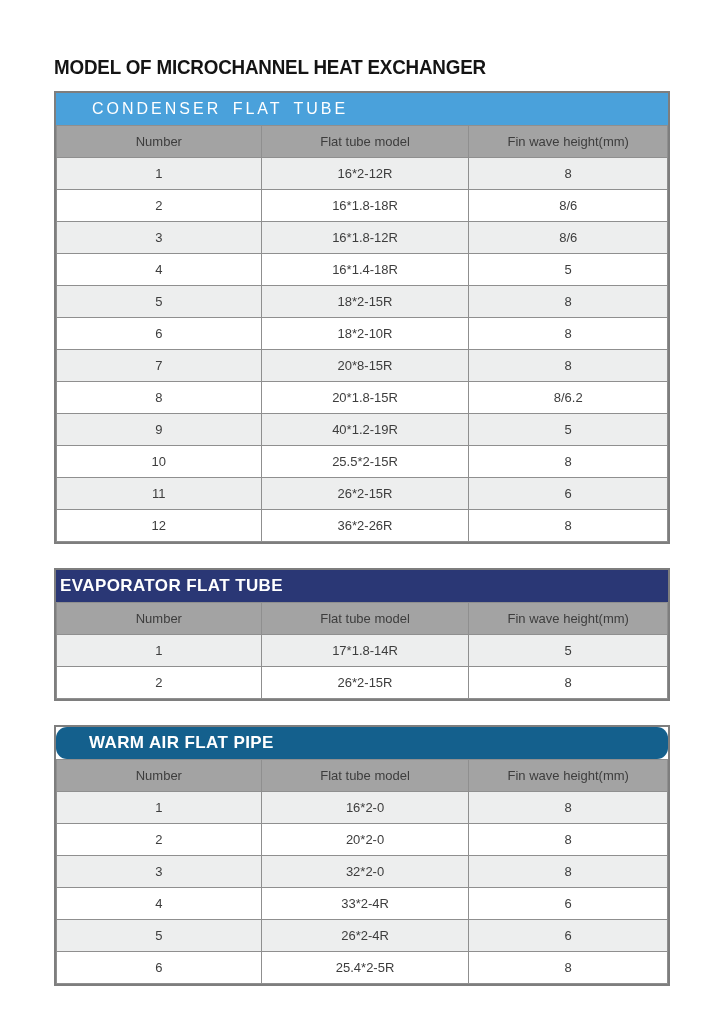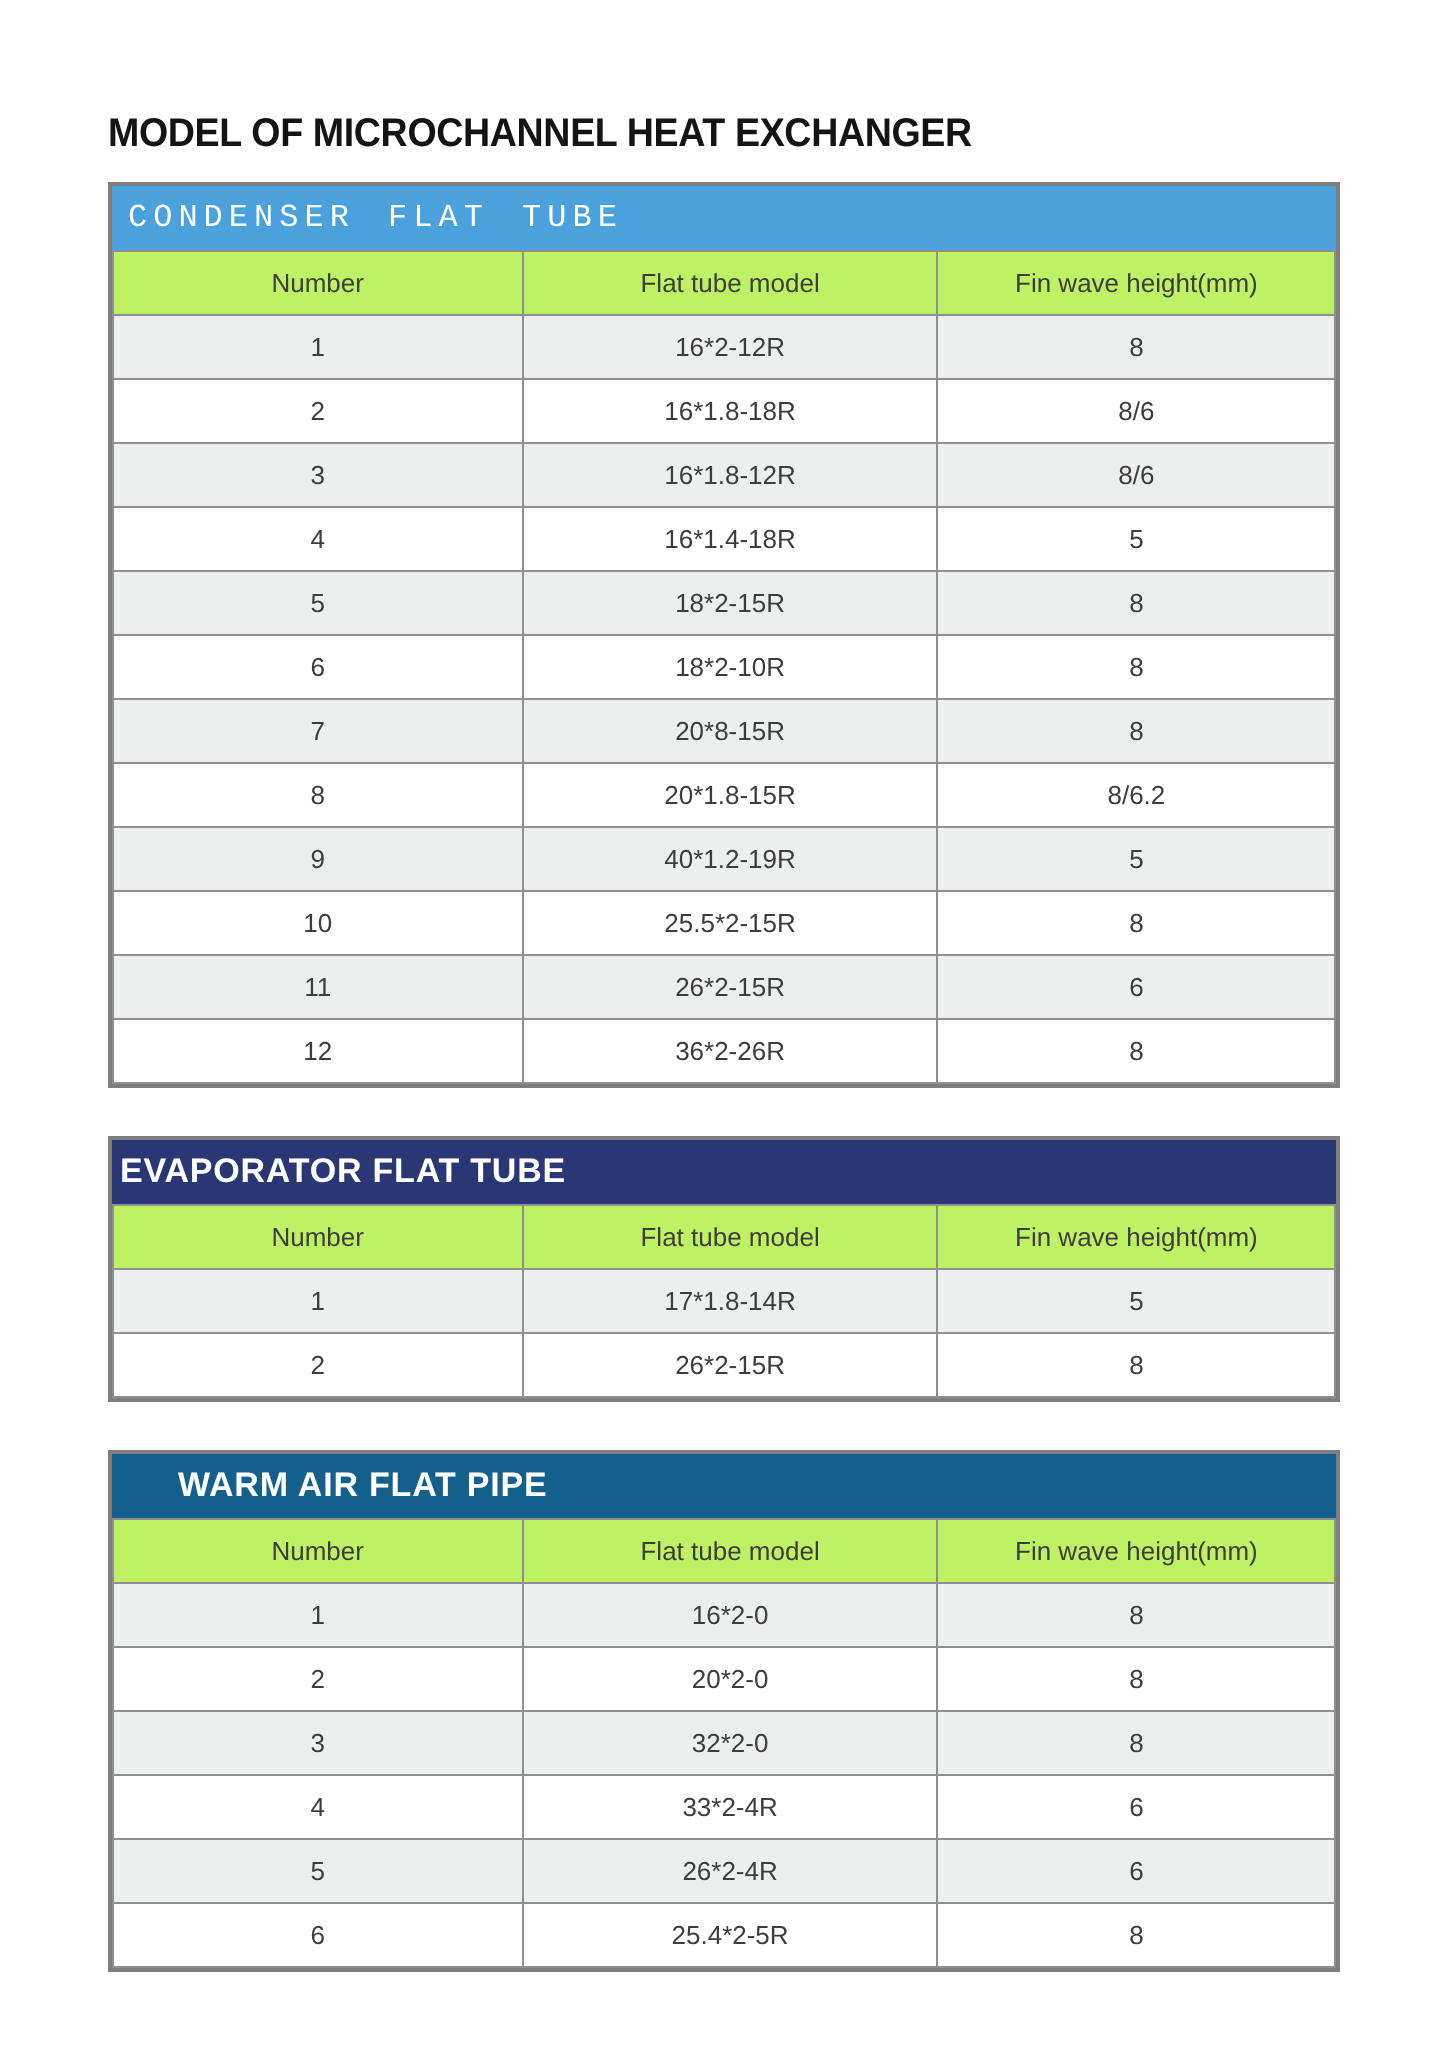--- a/index.html
+++ b/index.html
@@ -33,26 +33,27 @@
     border: 2px solid var(--border-outer);
   }
   .title-bar {
     height: 32px;
     display: flex;
     align-items: center;
     color: #ffffff;
     overflow: hidden;
   }
   .title-serif .title-text {
-    font-family: Liberation Mono, monospace;
+    font-family: Liberation Sans, sans-serif;
     font-weight: 400;
     font-size: 16px;
     letter-spacing: 3px;
     word-spacing: 4px;
     padding-left: 8px;
+    margin-left: 28px;
   }
   .title-sans .title-text {
     font-family: "Liberation Sans", sans-serif;
     font-weight: 700;
     font-size: 17px;
     letter-spacing: 0.4px;
     padding-left: 4px;
   }
   .title-sans.indent-lg .title-text {
     padding-left: 33px;
@@ -66,21 +67,21 @@
   .data-table td {
     border: 1px solid var(--border-inner);
     height: 32px;
     padding: 0 4px;
     text-align: center;
     vertical-align: middle;
     font-size: 13px;
     font-weight: 400;
     color: var(--cell-text);
   }
-  .data-table thead th { background: #bef264; }
+  .data-table thead th { background: #a3a3a3; }
   .data-table tbody tr:nth-child(odd)  td { background: var(--stripe); }
   .data-table tbody tr:nth-child(even) td { background: #ffffff; }
 </style>
 </head>
 <body>
 
 <div class="page">
   <h1 class="page-title">MODEL OF MICROCHANNEL HEAT EXCHANGER</h1>
   <div id="tables-root">
       <section class="table-section">
@@ -189,21 +190,21 @@
             </tr>
             <tr>
               <td>2</td>
               <td>26*2-15R</td>
               <td>8</td>
             </tr>
           </tbody>
         </table>
       </section>
       <section class="table-section">
-        <div class="title-bar title-sans indent-lg" style="background: rgb(20, 96, 141);">
+        <div class="title-bar title-sans indent-lg" style="background: rgb(20, 96, 141); border-radius: 11px;">
           <span class="title-text">WARM AIR FLAT PIPE</span>
         </div>
         <table class="data-table">
           <colgroup>
             <col style="width: 33.5%;">
             <col style="width: 34%;">
             <col style="width: 32.5%;">
           </colgroup>
           <thead>
             <tr>

